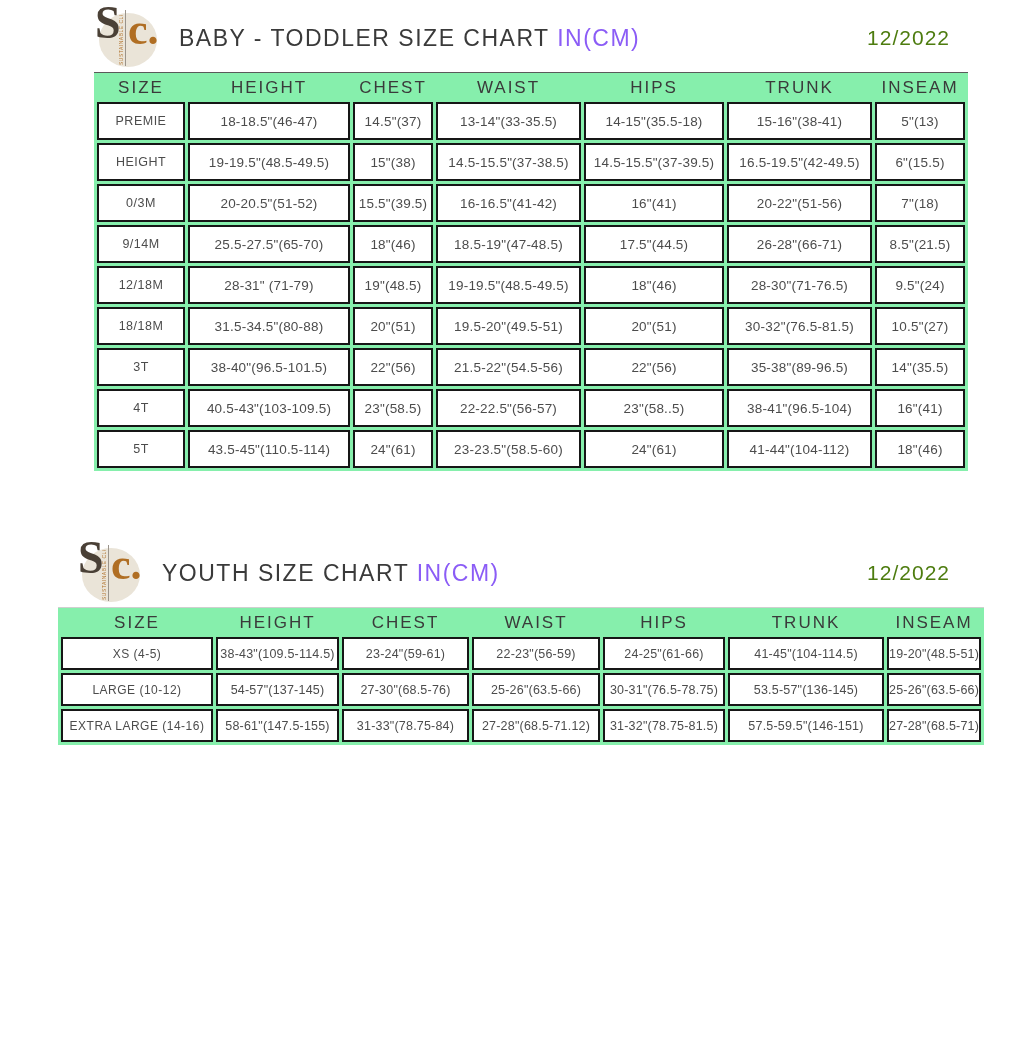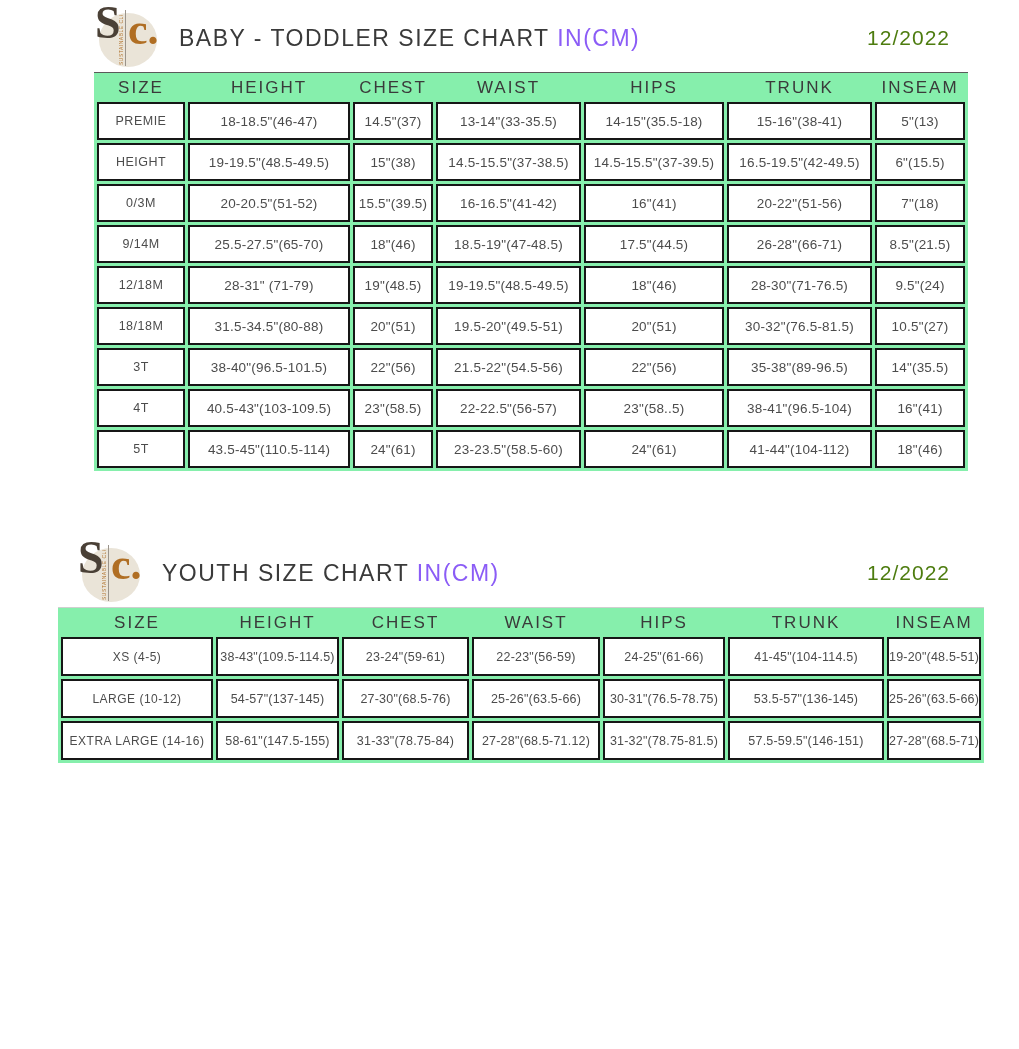--- a/index.html
+++ b/index.html
@@ -65,21 +65,21 @@
     font-weight: 400; font-size: 17px; letter-spacing: 2px;
     color: #3a3a3a; text-align: center; padding: 2px 0 1px;
     white-space: nowrap;
   }
   table.size-table td {
     border: 2px solid #161616; background: #fff;
     text-align: center; vertical-align: middle;
     color: #4c4c4c; white-space: nowrap; overflow: hidden;
   }
   .baby-table td { height: 38px; font-size: 13.5px; letter-spacing: 0.2px; }
-  .youth-table td { height: 39px; font-size: 12.5px; letter-spacing: 0.2px; }
+  .youth-table td { height: 33px; font-size: 12.5px; letter-spacing: 0.2px; }
   td.size-cell { font-size: 12.5px; letter-spacing: 0.5px; }
   .youth-table td.size-cell { font-size: 12px; }
 
   .youth { margin-top: 70px; }
 </style>
 </head>
 <body>
 
 <div class="page">
 

